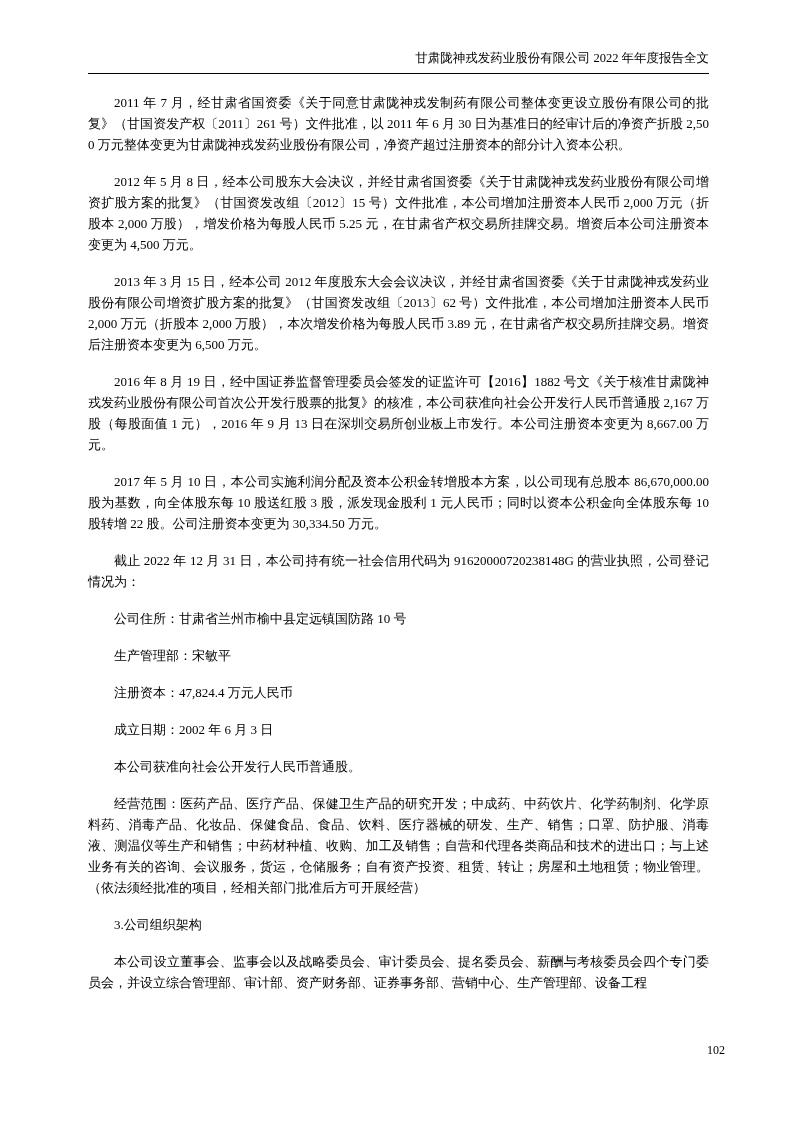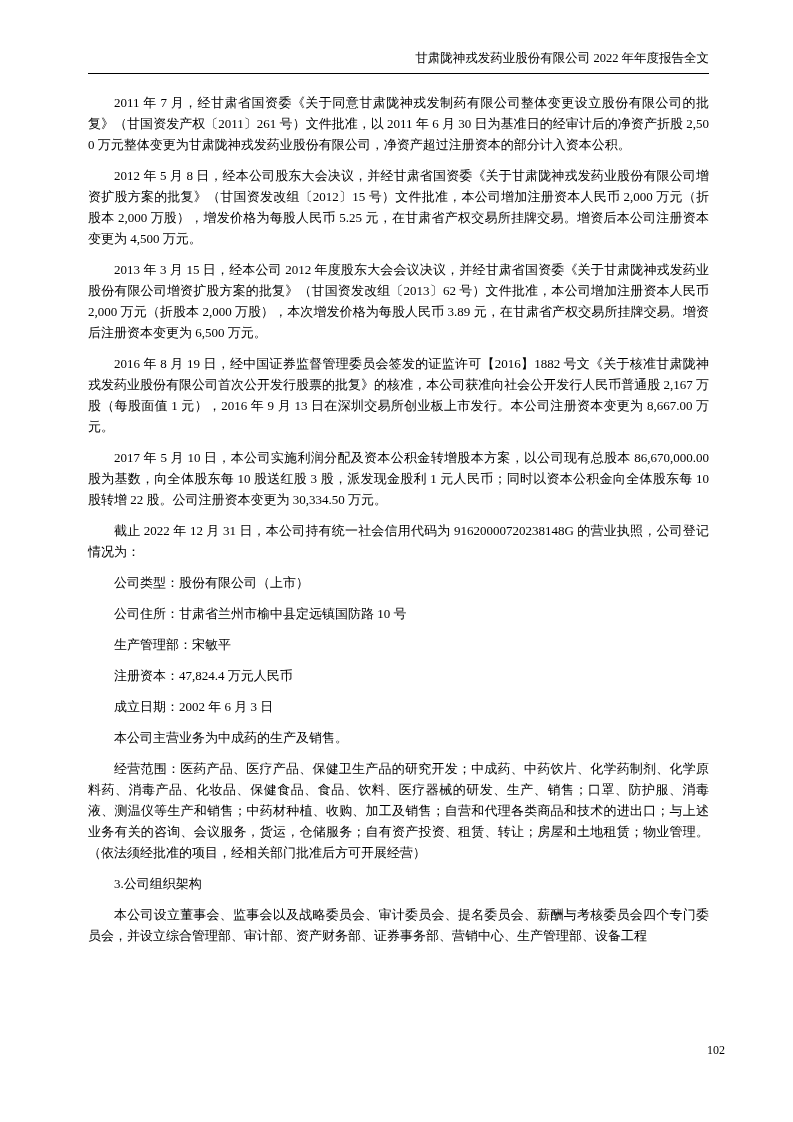--- a/index.html
+++ b/index.html
@@ -23,21 +23,21 @@
     text-align: right;
     font-size: 12.5px;
     line-height: 16px;
     padding-bottom: 7px;
   }
   .header-rule {
     border-bottom: 1.5px solid #000000;
     margin-bottom: 18px;
   }
   .content p {
-    margin: 4px 0 10px 0;
+    margin: 16px 0 10px 0;
     font-size: 13px;
     line-height: 21px;
     text-align: justify;
     text-indent: 2em;
     word-break: break-all;
   }
   .footer {
     position: absolute;
     right: 68px;
     bottom: 64px;
@@ -54,26 +54,25 @@
   </div>
   <div class="header-rule"></div>
 
   <div class="content">
     <p>2011 年 7 月，经甘肃省国资委《关于同意甘肃陇神戎发制药有限公司整体变更设立股份有限公司的批复》（甘国资发产权〔2011〕261 号）文件批准，以 2011 年 6 月 30 日为基准日的经审计后的净资产折股 2,500 万元整体变更为甘肃陇神戎发药业股份有限公司，净资产超过注册资本的部分计入资本公积。</p>
     <p>2012 年 5 月 8 日，经本公司股东大会决议，并经甘肃省国资委《关于甘肃陇神戎发药业股份有限公司增资扩股方案的批复》（甘国资发改组〔2012〕15 号）文件批准，本公司增加注册资本人民币 2,000 万元（折股本 2,000 万股），增发价格为每股人民币 5.25 元，在甘肃省产权交易所挂牌交易。增资后本公司注册资本变更为 4,500 万元。</p>
     <p>2013 年 3 月 15 日，经本公司 2012 年度股东大会会议决议，并经甘肃省国资委《关于甘肃陇神戎发药业股份有限公司增资扩股方案的批复》（甘国资发改组〔2013〕62 号）文件批准，本公司增加注册资本人民币 2,000 万元（折股本 2,000 万股），本次增发价格为每股人民币 3.89 元，在甘肃省产权交易所挂牌交易。增资后注册资本变更为 6,500 万元。</p>
     <p>2016 年 8 月 19 日，经中国证券监督管理委员会签发的证监许可【2016】1882 号文《关于核准甘肃陇神戎发药业股份有限公司首次公开发行股票的批复》的核准，本公司获准向社会公开发行人民币普通股 2,167 万股（每股面值 1 元），2016 年 9 月 13 日在深圳交易所创业板上市发行。本公司注册资本变更为 8,667.00 万元。</p>
     <p>2017 年 5 月 10 日，本公司实施利润分配及资本公积金转增股本方案，以公司现有总股本 86,670,000.00 股为基数，向全体股东每 10 股送红股 3 股，派发现金股利 1 元人民币；同时以资本公积金向全体股东每 10 股转增 22 股。公司注册资本变更为 30,334.50 万元。</p>
     <p>截止 2022 年 12 月 31 日，本公司持有统一社会信用代码为 91620000720238148G 的营业执照，公司登记情况为：</p>
-    <p>公司类型：股份有限公司（上市）</p>
     <p>公司住所：甘肃省兰州市榆中县定远镇国防路 10 号</p>
     <p>生产管理部：宋敏平</p>
     <p>注册资本：47,824.4 万元人民币</p>
     <p>成立日期：2002 年 6 月 3 日</p>
-    <p>本公司主营业务为中成药的生产及销售。</p>
+    <p>本公司获准向社会公开发行人民币普通股。</p>
     <p>经营范围：医药产品、医疗产品、保健卫生产品的研究开发；中成药、中药饮片、化学药制剂、化学原料药、消毒产品、化妆品、保健食品、食品、饮料、医疗器械的研发、生产、销售；口罩、防护服、消毒液、测温仪等生产和销售；中药材种植、收购、加工及销售；自营和代理各类商品和技术的进出口；与上述业务有关的咨询、会议服务，货运，仓储服务；自有资产投资、租赁、转让；房屋和土地租赁；物业管理。（依法须经批准的项目，经相关部门批准后方可开展经营）</p>
     <p>3.公司组织架构</p>
     <p>本公司设立董事会、监事会以及战略委员会、审计委员会、提名委员会、薪酬与考核委员会四个专门委员会，并设立综合管理部、审计部、资产财务部、证券事务部、营销中心、生产管理部、设备工程</p>
   </div>
 
   <div class="footer">
     <span>102</span>
   </div>
 
 </div>

